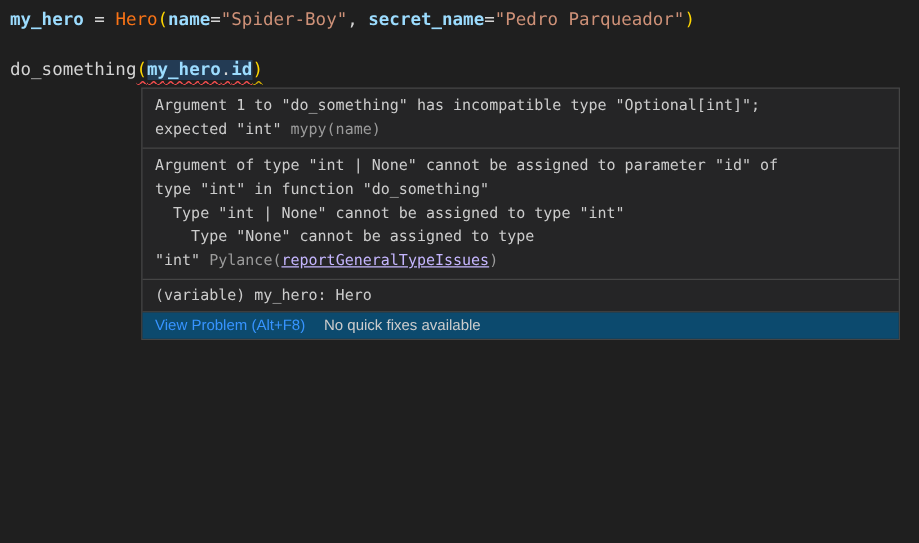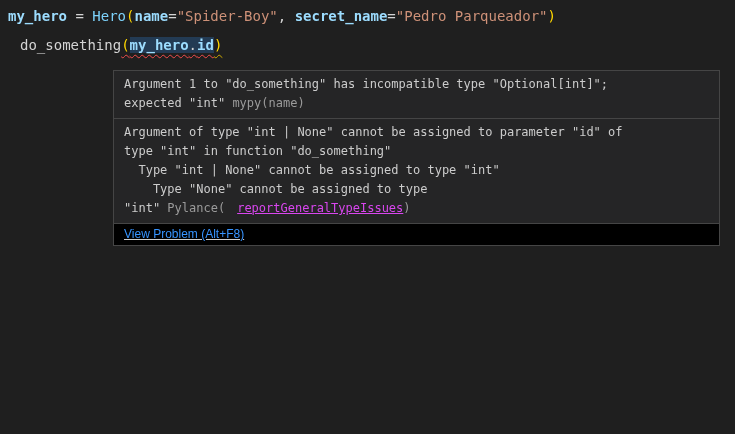--- a/index.html
+++ b/index.html
@@ -5,24 +5,24 @@
   * { margin:0; padding:0; box-sizing:border-box; }
   html,body { width:735px; height:434px; overflow:hidden; }
   body { background:#1f1f1f; position:relative; }
 
   
   .code-line {
     position:absolute; left:8px; white-space:pre;
     font:14px/20px "DejaVu Sans Mono", monospace; color:#d4d4d4;
   }
   #code-line-1 { top:6px; }
-  #code-line-2 { top:35px;margin-left:12px; }
+  #code-line-2 { top:46px; }
 
   .c-var   { color:#9cdcfe;font-weight:bold; }
-  .c-class { color:#7dd3fc;margin-top:12px; }
+  .c-class { color:#f97316;margin-top:12px; }
   .c-str   { color:#ce9178; }
   .c-paren { color:#ffd700; }
   .c-plain { color:#d4d4d4; }
 
   .hl { background:rgba(38,79,120,0.60); }
 
   .sq-red {
     text-decoration-line:underline; text-decoration-style:wavy;
     text-decoration-color:#f14c4c; text-decoration-thickness:1px;
     text-underline-offset:4px; text-decoration-skip-ink:none;
@@ -37,39 +37,40 @@
   .hover-widget {
     position:absolute; left:113px; top:70px; width:607px;
     background:#252526; border:1px solid #454545;
     font:12px/19px "DejaVu Sans Mono", monospace; color:#cccccc;
   }
   .hover-section {
     padding:4px 10px 5px; border-bottom:1px solid #454545; white-space:pre;
   }
   .hover-section.tight { padding:3px 10px; }
   .dim  { color:#9b9b9b; }
-  .hlink { color:#d946ef; text-decoration:underline; cursor:pointer;margin-left:12px; }
+  .hlink { color:#c4b5fd; text-decoration:underline; cursor:pointer; }
 
   .hover-statusbar {
     display:flex; align-items:center; gap:15px;
-    padding:3px 10px; background:#000000;
-    font:12px/15px "Liberation Sans", sans-serif; white-space:pre;text-decoration:underline;
+    padding:3px 10px; background:#0c4a6e;
+    font:12px/15px "Liberation Sans", sans-serif; white-space:pre;
   }
   .view-problem { color:#3794ff; cursor:pointer; }
   .no-fixes { color:#cccccc; }
 </style>
 </head>
 <body>
 
 <div class="code-line" id="code-line-1"><span class="c-var">my_hero</span><span class="c-plain"> = </span><span class="c-class">Hero</span><span class="c-paren">(</span><span class="c-var">name</span><span class="c-plain">=</span><span class="c-str">"Spider-Boy"</span><span class="c-plain">, </span><span class="c-var">secret_name</span><span class="c-plain">=</span><span class="c-str">"Pedro Parqueador"</span><span class="c-paren">)</span></div>
 
 <div class="code-line" id="code-line-2"><span class="c-plain">do_something</span><span class="c-paren sq-red">(</span><span class="hl sq-red"><span class="c-var">my_hero</span><span class="c-plain">.</span><span class="c-var">id</span></span><span class="c-paren sq-yellow">)</span></div>
 
 <div class="hover-widget">
 
   <div class="hover-section"><div>Argument 1 to "do_something" has incompatible type "Optional[int]";</div><div><span>expected "int" </span><span class="dim">mypy(name)</span></div></div>
 
   <div class="hover-section"><div>Argument of type "int | None" cannot be assigned to parameter "id" of</div><div>type "int" in function "do_something"</div><div>  Type "int | None" cannot be assigned to type "int"</div><div>    Type "None" cannot be assigned to type</div><div><span>"int" </span><span class="dim">Pylance(</span><span class="hlink">reportGeneralTypeIssues</span><span class="dim">)</span></div></div>
 
+  <div class="hover-section tight"><div>(variable) my_hero: Hero</div></div>
 
-  <div class="hover-statusbar"><span class="view-problem">View Problem (Alt+F8)</span></div>
+  <div class="hover-statusbar"><span class="view-problem">View Problem (Alt+F8)</span><span class="no-fixes">No quick fixes available</span></div>
 
 </div>
 
 </body></html>

